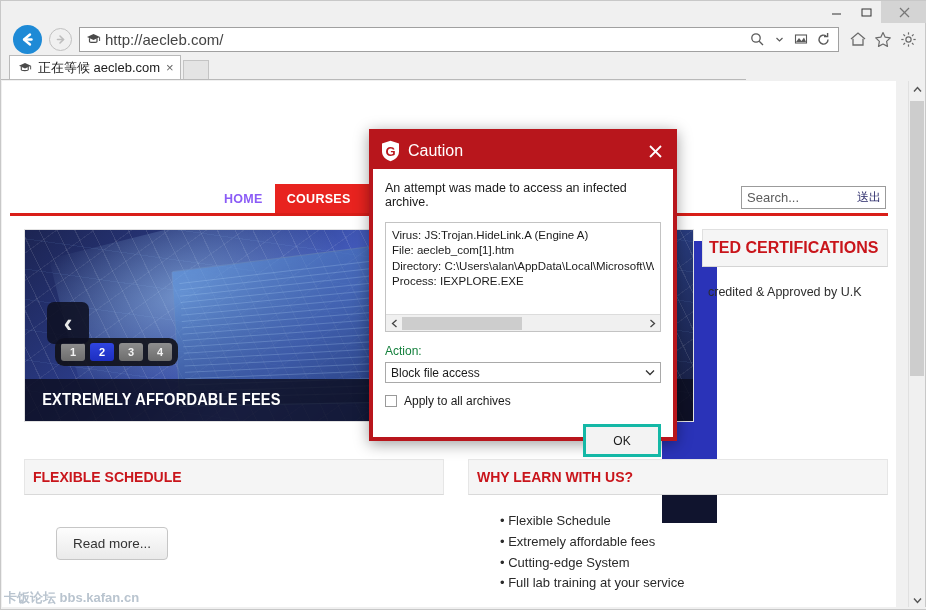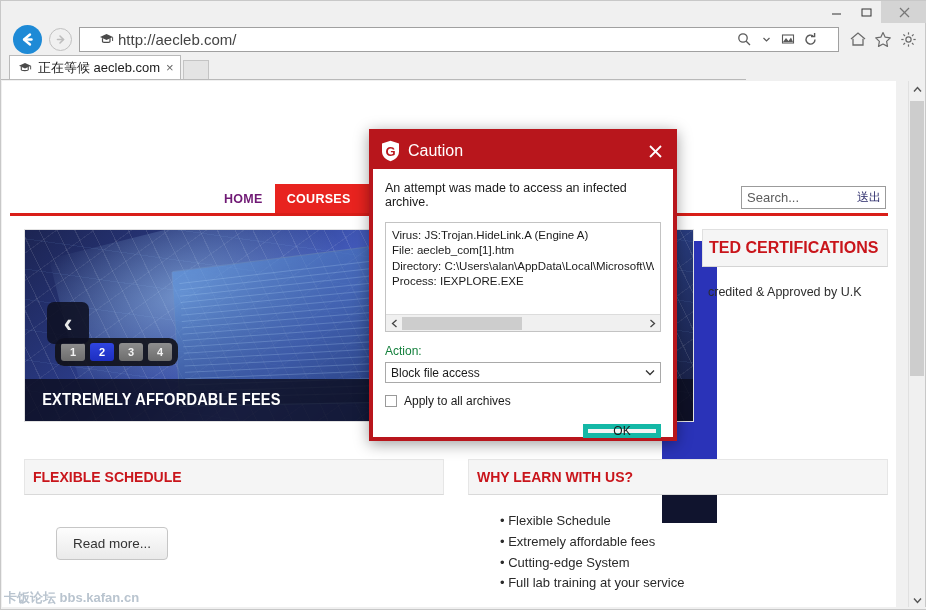--- a/index.html
+++ b/index.html
@@ -48,21 +48,21 @@
     background: #1e8ad6; display: flex; align-items: center; justify-content: center;
   }
   .nav-fwd { width: 30px; height: 30px; display: flex; align-items: center; justify-content: center; }
   .circ-fwd {
     width: 23px; height: 23px; border-radius: 50%;
     border: 1.5px solid #c0c0c0; display: flex; align-items: center; justify-content: center;
   }
   .addr-bar {
     flex: 1; height: 25px; margin: 0 2px 0 4px;
     background: #ffffff; border: 1px solid #a0a0a0;
-    display: flex; align-items: center; padding: 0 16px;
+    display: flex; align-items: center; padding: 0 3px;
     position: relative;
   }
   .addr-favicon { width: 20px; display: flex; align-items: center; justify-content: center; }
   .addr-text {
     flex: 1; font-size: 15px; color: #444; padding-left: 2px;
     white-space: nowrap; overflow: hidden;
     font-family: "Liberation Sans", sans-serif;
   }
   .addr-icons { display: flex; align-items: center; gap: 2px; padding-right: 2px; }
   .addr-ic { width: 20px; height: 22px; display: flex; align-items: center; justify-content: center; color: #5a5a5a; }
@@ -104,21 +104,21 @@
   .site-top { position: absolute; left: 0; top: 0; width: 894px; height: 100px; background: #fff; }
 
   
   .site-nav {
     position: absolute; left: 0; top: 103px; width: 894px; height: 30px;
     display: flex; align-items: stretch;
   }
   .nav-spacer { width: 210px; }
   .nav-item {
     display: flex; align-items: center; padding: 0 12px;
-    font-size: 12.5px; font-weight: bold; color: #701a75;
+    font-size: 12.5px; font-weight: bold; color: #8b5cf6;
     letter-spacing: .3px;
   }
   .nav-item.active { background: #e8231f; color: #ffffff; }
   .nav-item.red { background: #e8231f; color: #ffffff; }
   .nav-underline {
     position: absolute; left: 8px; top: 132px; width: 878px; height: 3px; background: #d91e18;
   }
 
   
   .nav-search {
@@ -314,22 +314,22 @@
   }
   .dlg-select span { flex: 1; font-size: 12px; color: #1a1a1a; }
   .sel-caret { width: 16px; text-align: center; font-size: 9px; color: #333; }
   .dlg-check { display: flex; align-items: center; padding-top: 11px; }
   .chk-box {
     width: 12px; height: 12px; border: 1px solid #9a9a9a; background: #fff;
   }
   .dlg-check span { font-size: 12px; color: #1a1a1a; padding-left: 7px; }
   .dlg-ok-row { display: flex; justify-content: flex-end; padding-top: 16px; }
   .dlg-ok {
-    width: 78px; height: 14px;
-    border: 5px solid #14b8a6; background: #f3f3f3;
+    width: 78px; height: 33px;
+    border: 3px solid #14b8a6; background: #f3f3f3;
     font-size: 12px; color: #1a1a1a;
     display: flex; align-items: center; justify-content: center;
   }
 
   
   .status-bar {
     position: absolute; left: 1px; bottom: 0; width: 924px; height: 2px; background: #f0f0f0;
   }
 </style>
 </head>

